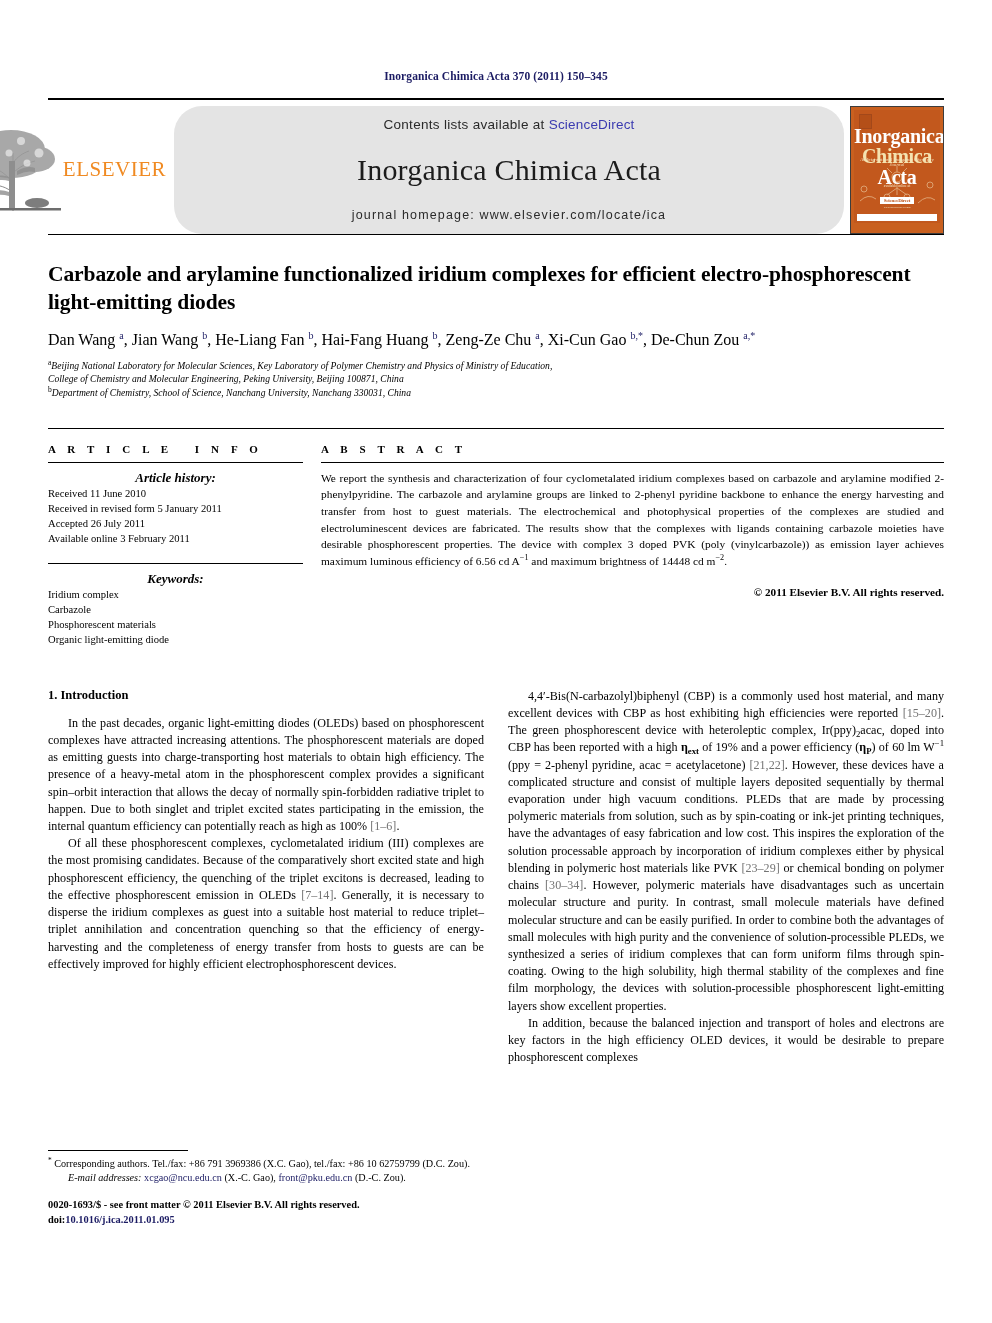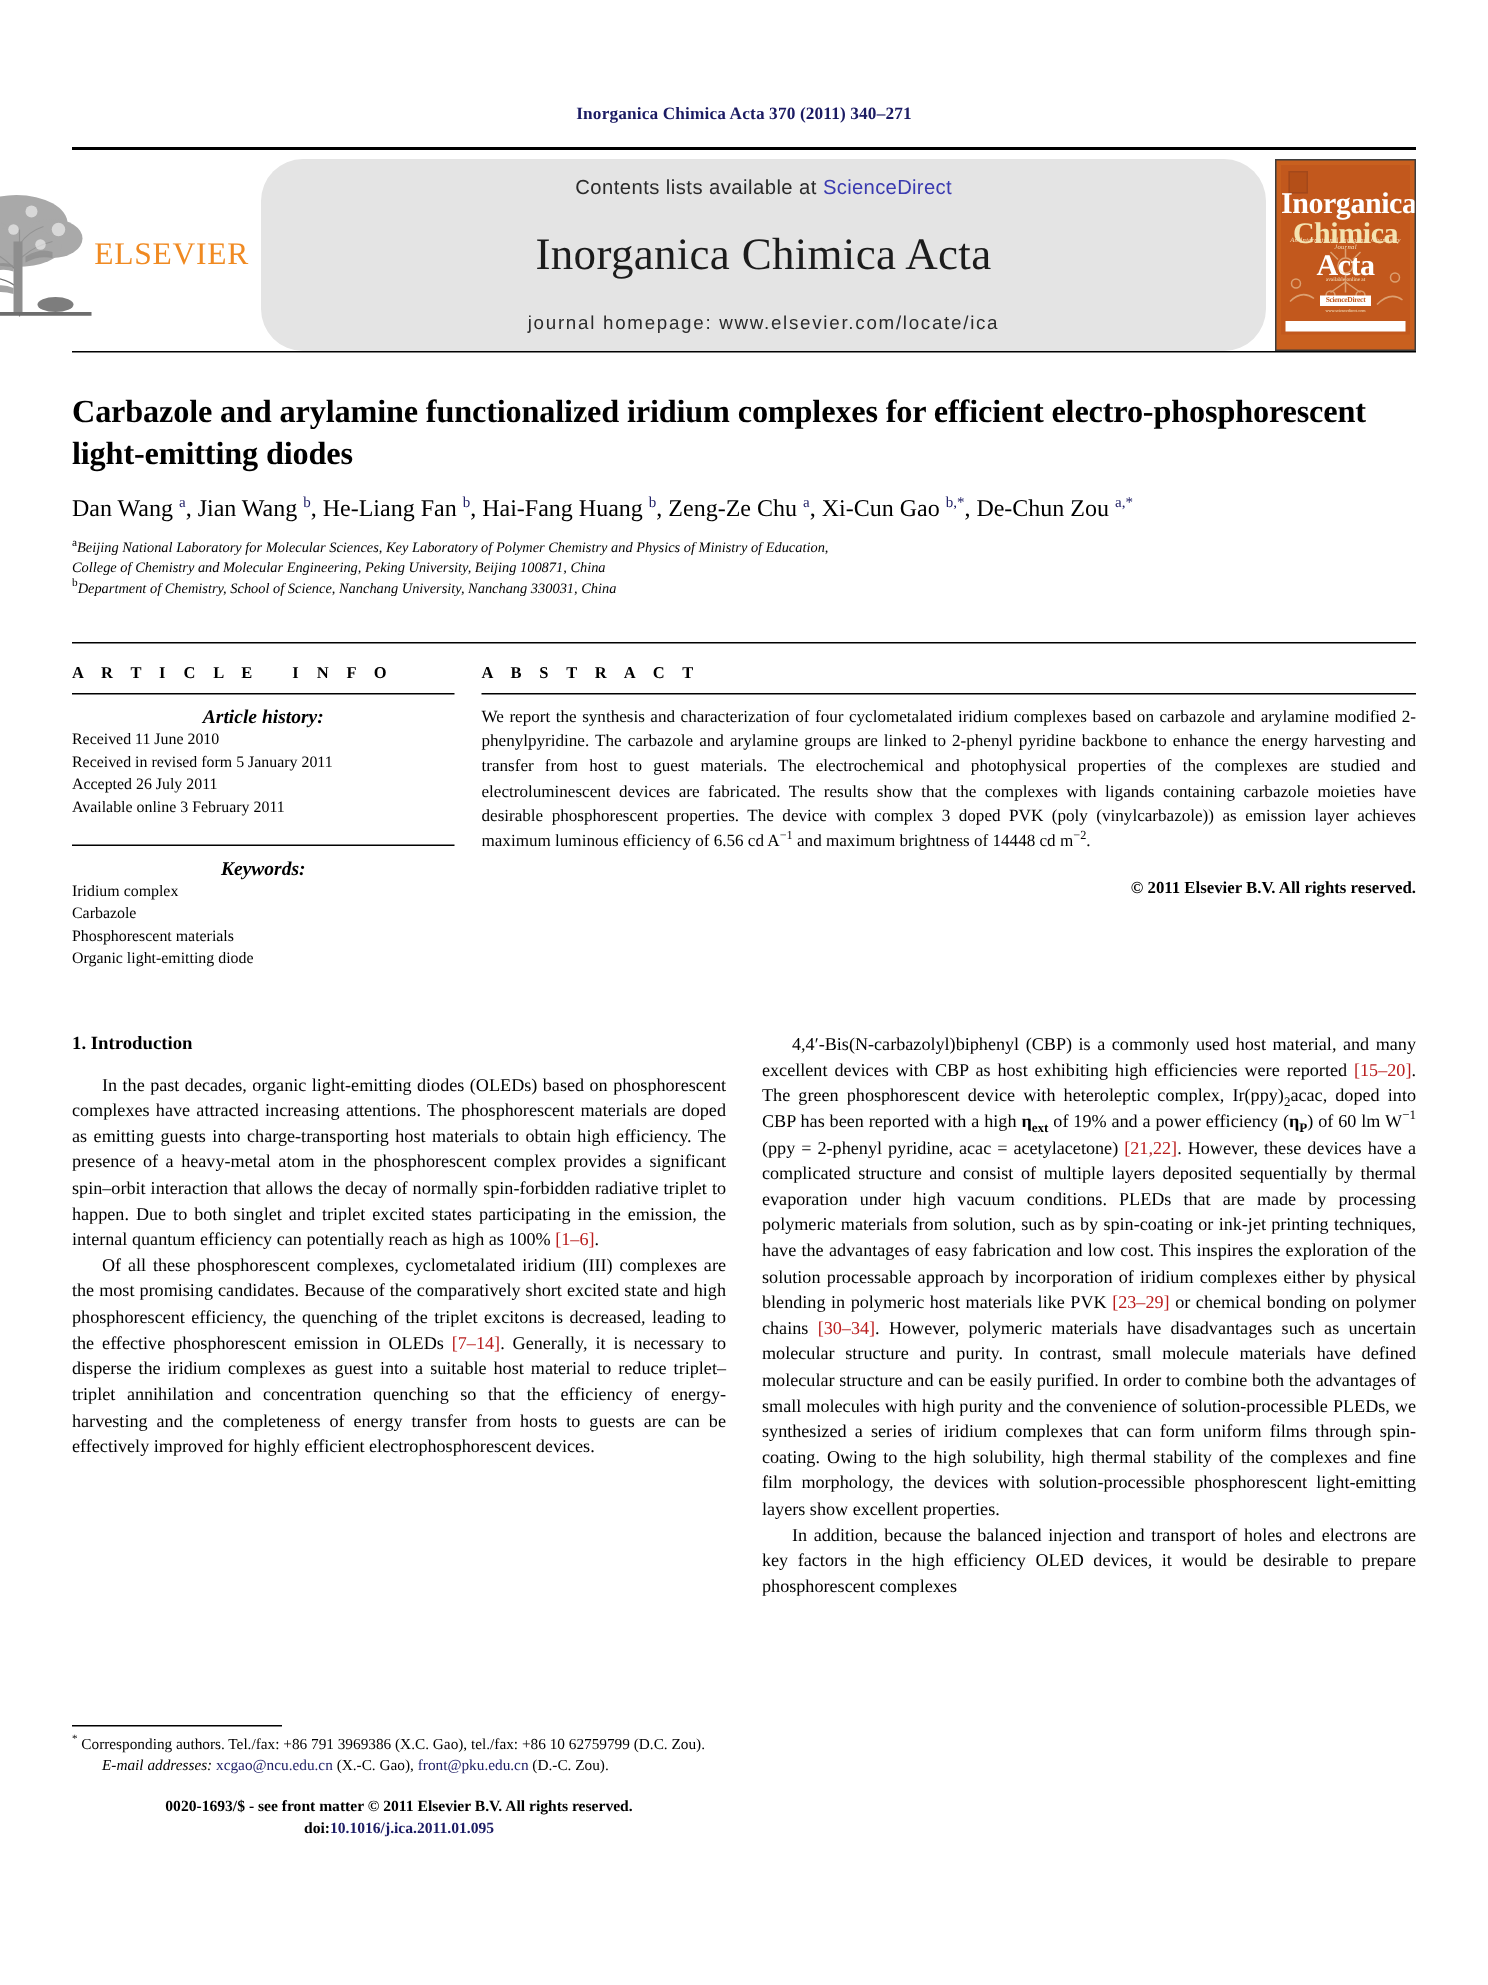--- a/index.html
+++ b/index.html
@@ -233,49 +233,48 @@
     margin-bottom: 12px;
   }
   .para {
     font-size: 12.1px;
     line-height: 1.425;
     text-align: justify;
     text-indent: 20px;
     margin: 0;
     hyphens: auto;
   }
-  .ref { color: #b91c1c; }
+  .ref { color: #737373; }
   .footnote-zone {
     position: absolute;
     left: 0; right: 0; bottom: 0;
   }
   .foot-rule { border-top: 1px solid #000; width: 140px; margin-bottom: 6px; }
   .foot-text {
     font-size: 10.2px;
     line-height: 1.42;
     text-align: justify;
   }
   .foot-text .email-label { font-style: italic; }
   .link { color: #1b1b63; }
   .issn-block {
     font-size: 10.4px;
     line-height: 1.44;
     margin-top: 12px;
     font-weight: bold;
-    text-align: center;
   }
   sup { vertical-align: super; font-size: 72%; line-height: 0; }
   sub { vertical-align: sub; font-size: 72%; line-height: 0; }
 </style>
 </head>
 <body>
 
 <div class="page">
 
-  <div class="running-head">Inorganica Chimica Acta 370 (2011) 340–271</div>
+  <div class="running-head">Inorganica Chimica Acta 370 (2011) 150–345</div>
 
   <div class="masthead">
 
     <div class="elsevier-logo">
       <div class="tree-wrap">
         <svg viewBox="0 0 104 92" width="104" height="92" aria-hidden="true">
           <rect x="0" y="0" width="104" height="92" fill="#ffffff"></rect>
           <g stroke="#6f6f6f" stroke-width="0.8" fill="none">
             <path d="M54 88 L54 30 M54 60 C48 52 42 48 34 44 M54 50 C60 44 68 40 76 38 M54 70 C48 64 40 62 32 62 M54 40 C58 34 64 30 70 28"></path>
           </g>

